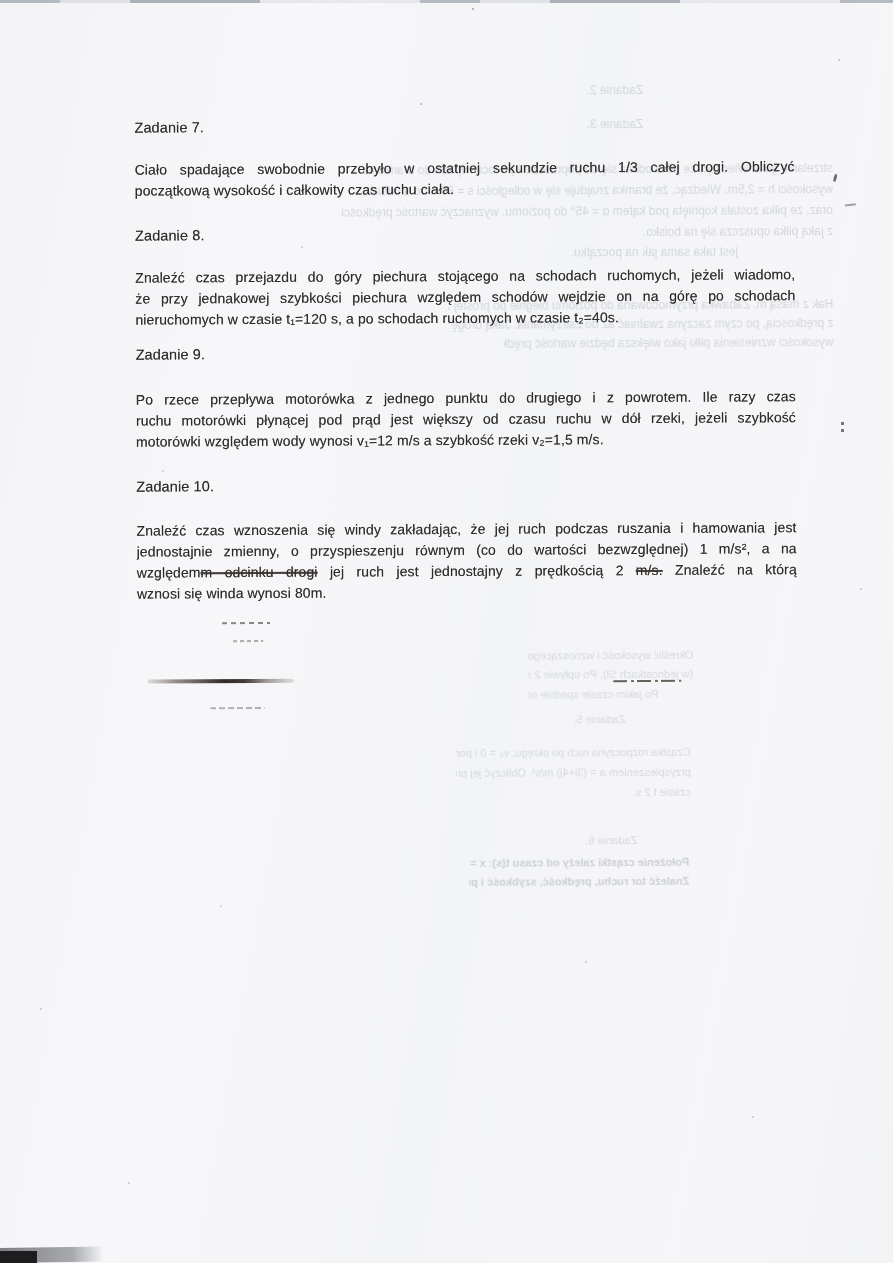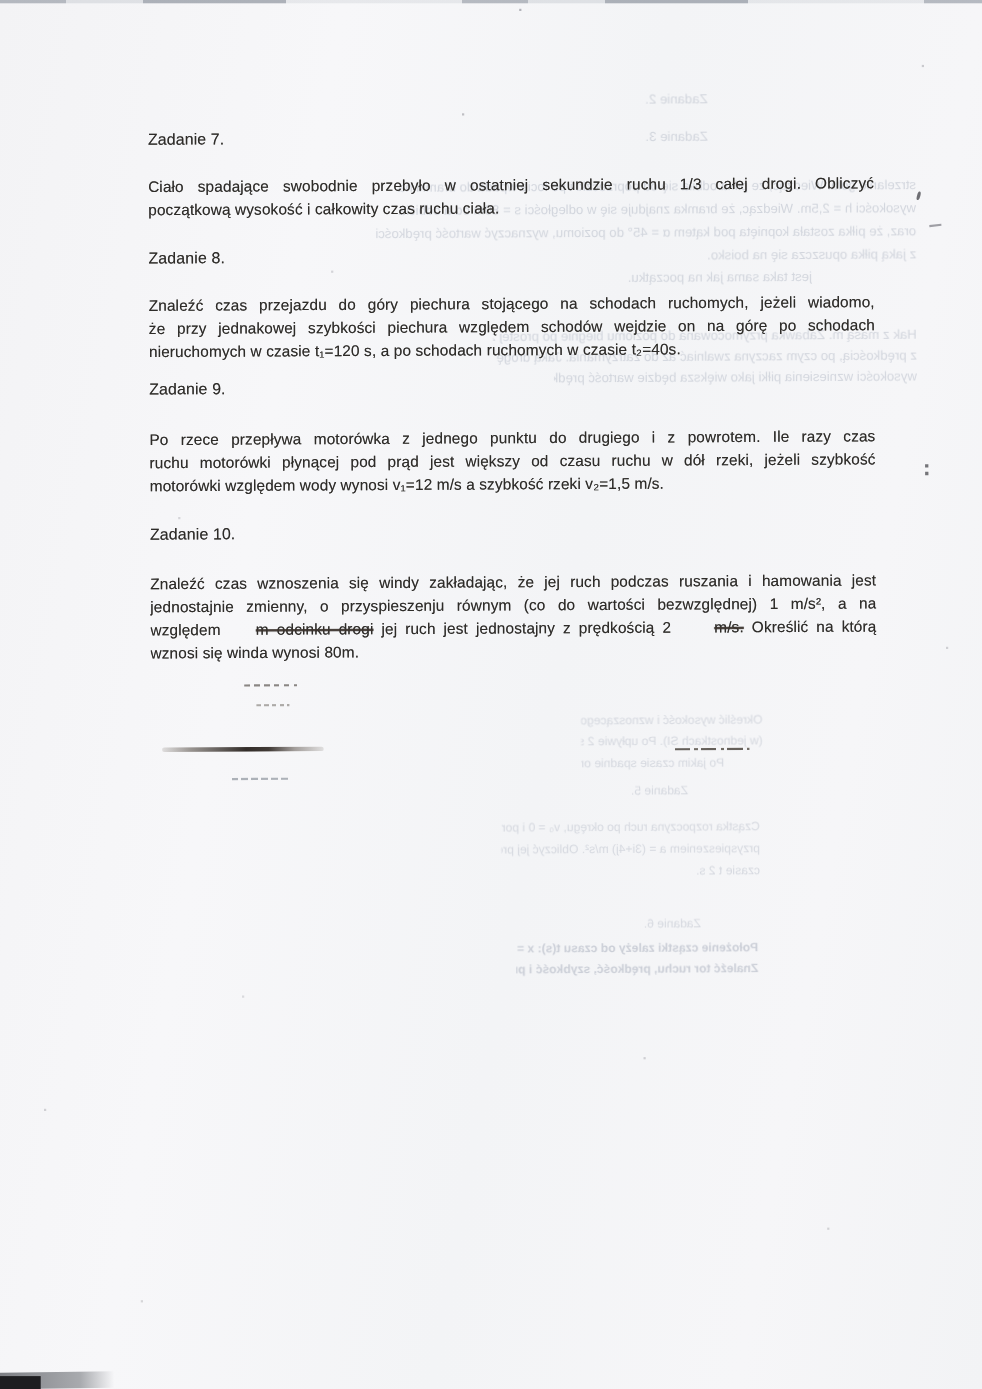--- a/index.html
+++ b/index.html
@@ -75,21 +75,21 @@
   .text-layer{position:absolute;left:0;top:0;width:893px;height:1263px;
     color:#2e2c29;font-size:14px;letter-spacing:.1px;
     text-shadow:0 0 .6px rgba(46,44,41,.55);}
   .zlabel{position:absolute;left:137px;width:200px;height:21px;font-size:14.5px;}
   .z7 {top:118px;} .z8 {top:226px;} .z9 {top:345px;} .z10{top:477px;}
   .para{position:absolute;left:137px;width:660px;}
   .p1{top:158px;} .p2{top:266px;} .p3{top:388px;} .p4{top:519px;}
   .line{height:21px;line-height:21px;overflow:hidden;}
   .line.jl{text-align:justify;text-align-last:justify;}
   .struck{text-decoration:line-through;text-decoration-thickness:1.5px;
-    text-decoration-color:rgba(60,52,46,.85);margin-left:32px;}
+    text-decoration-color:rgba(60,52,46,.85);}
   
   .mark{position:absolute;}
   .m-comma{left:836px;top:176px;width:3px;height:8px;background:#4e4e52;
     border-radius:50% 50% 60% 40%;transform:rotate(14deg);opacity:.8;}
   .m-dash1{left:847px;top:206px;width:11px;height:2px;background:#8a8a90;
     transform:rotate(-6deg);opacity:.8;}
   .m-colon{left:842px;top:424px;width:2.5px;height:2.5px;background:#55555a;
     box-shadow:0 7px 0 0 #55555a;opacity:.8;}
   .m-dashes-top{left:222px;top:621px;width:48px;height:2px;
     background:repeating-linear-gradient(90deg,#6f6a66 0 5px,transparent 5px 9px);opacity:.8;}
@@ -159,21 +159,21 @@
         <div class="line jl">Po rzece przepływa motorówka z jednego punktu do drugiego i z powrotem. Ile razy czas</div>
         <div class="line jl">ruchu motorówki płynącej pod prąd jest większy od czasu ruchu w dół rzeki, jeżeli szybkość</div>
         <div class="line">motorówki względem wody wynosi v₁=12 m/s a szybkość rzeki v₂=1,5 m/s.</div>
       </div>
 
       <div class="zlabel z10">Zadanie 10.</div>
       <div class="para p4">
         <div class="line jl">Znaleźć czas wznoszenia się windy zakładając, że jej ruch podczas ruszania i hamowania jest</div>
         <div class="line jl">jednostajnie zmienny, o przyspieszenju równym (co do wartości bezwzględnej) 1 m/s², a na</div>
         <div class="line jl">
-          <span>względem</span><span class="struck">m odcinku drogi</span><span> jej ruch jest jednostajny z prędkością 2 </span><span class="struck">m/s.</span><span> Określić na którą</span>
+          <span>względem</span><span class="struck">m odcinku drogi</span><span> jej ruch jest jednostajny z prędkością 2 </span><span class="struck">m/s.</span><span> Znaleźć na którą</span>
         </div>
         <div class="line">wznosi się winda wynosi 80m.</div>
       </div>
 
     </div>
 
     <div>
       <div class="mark m-comma"></div>
       <div class="mark m-dash1"></div>
       <div class="mark m-colon"></div>

